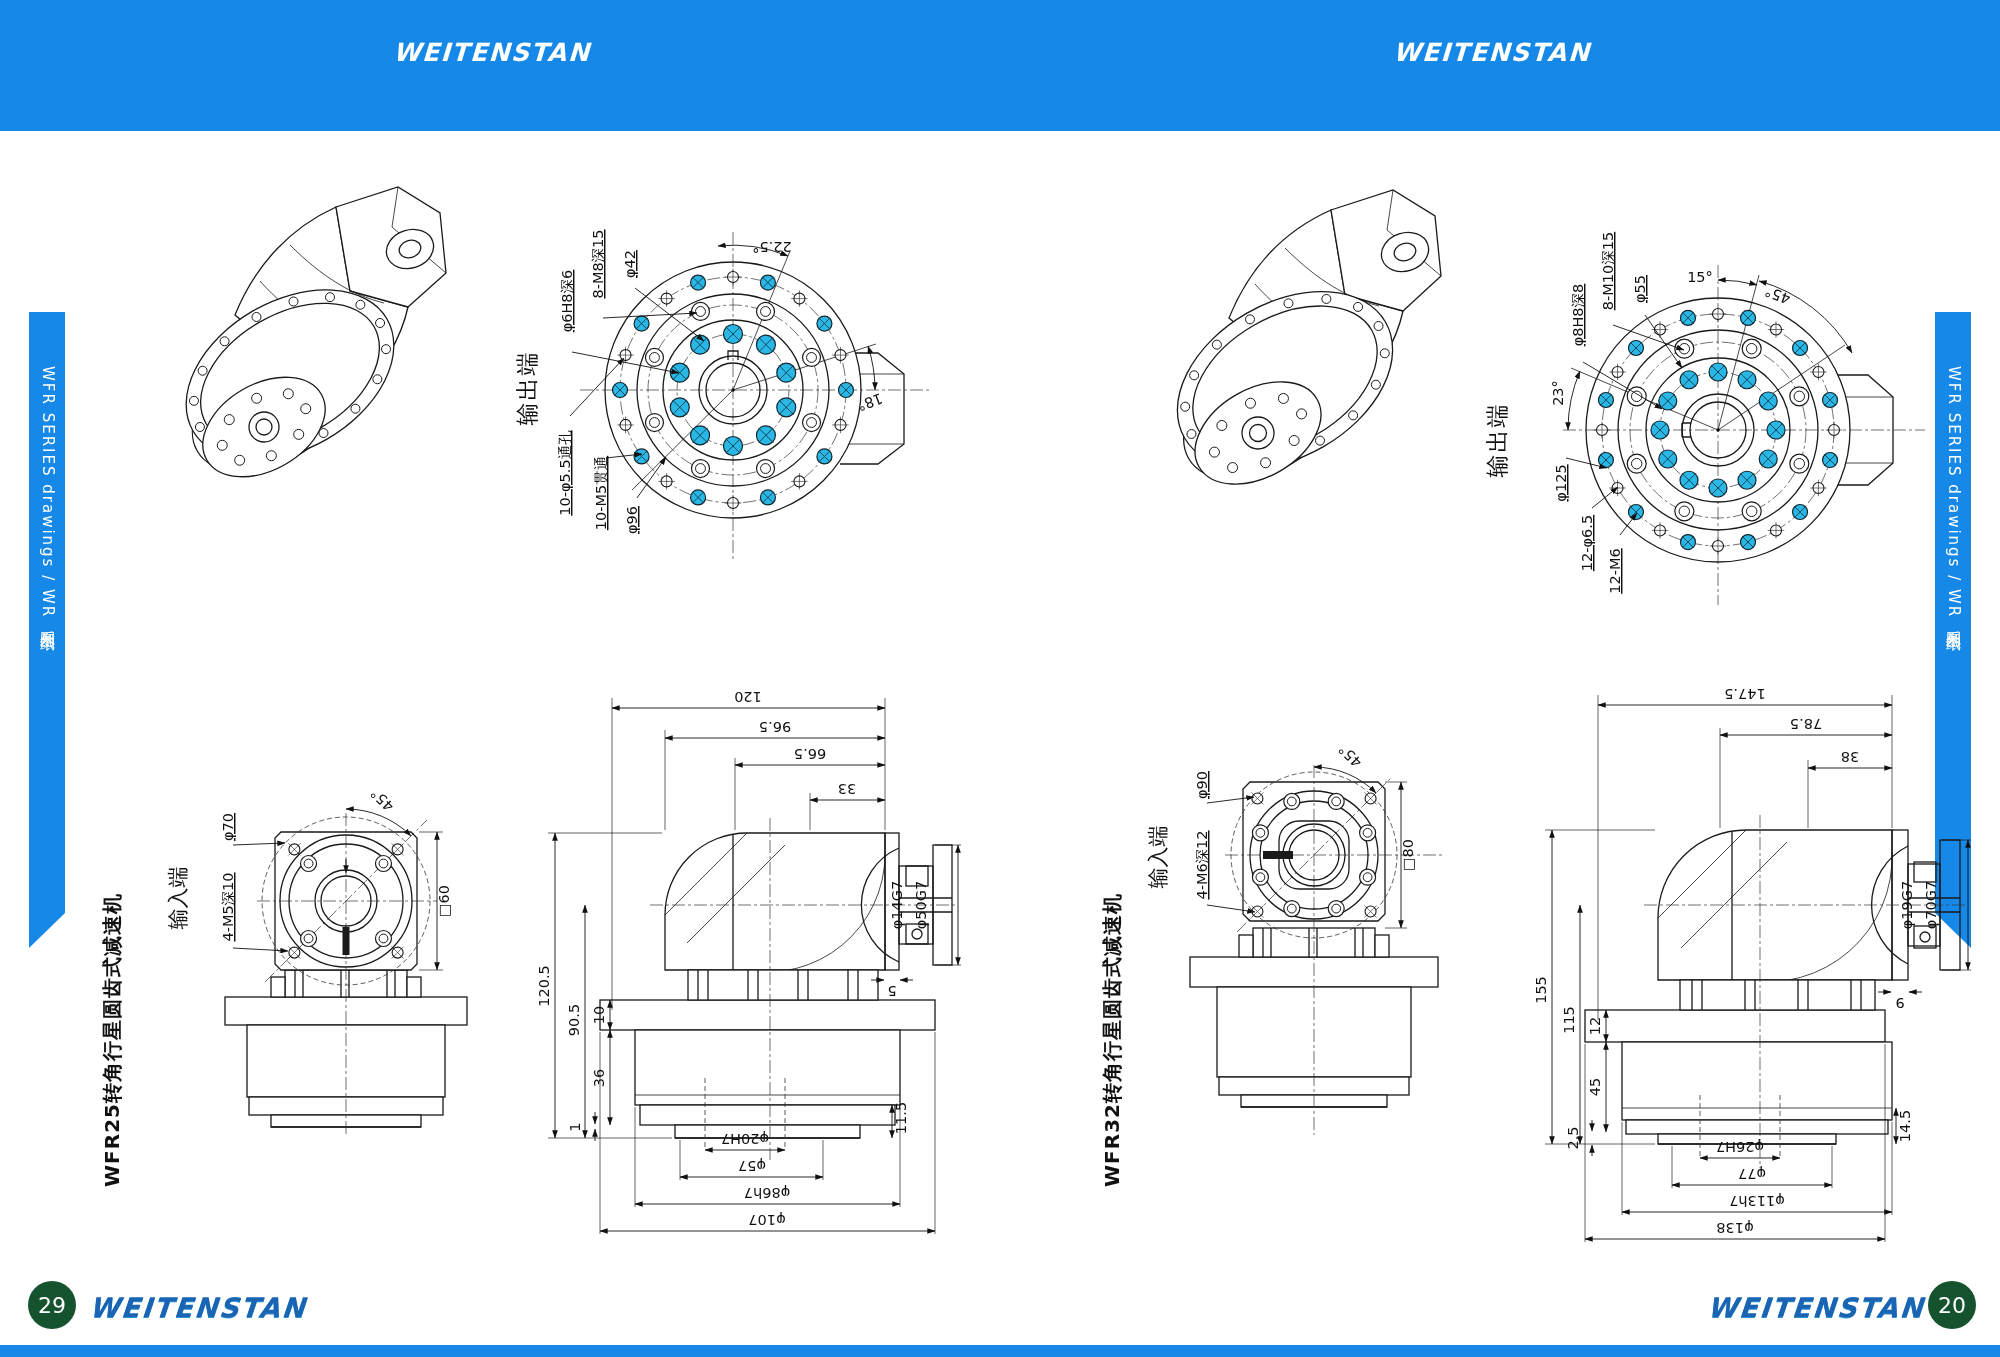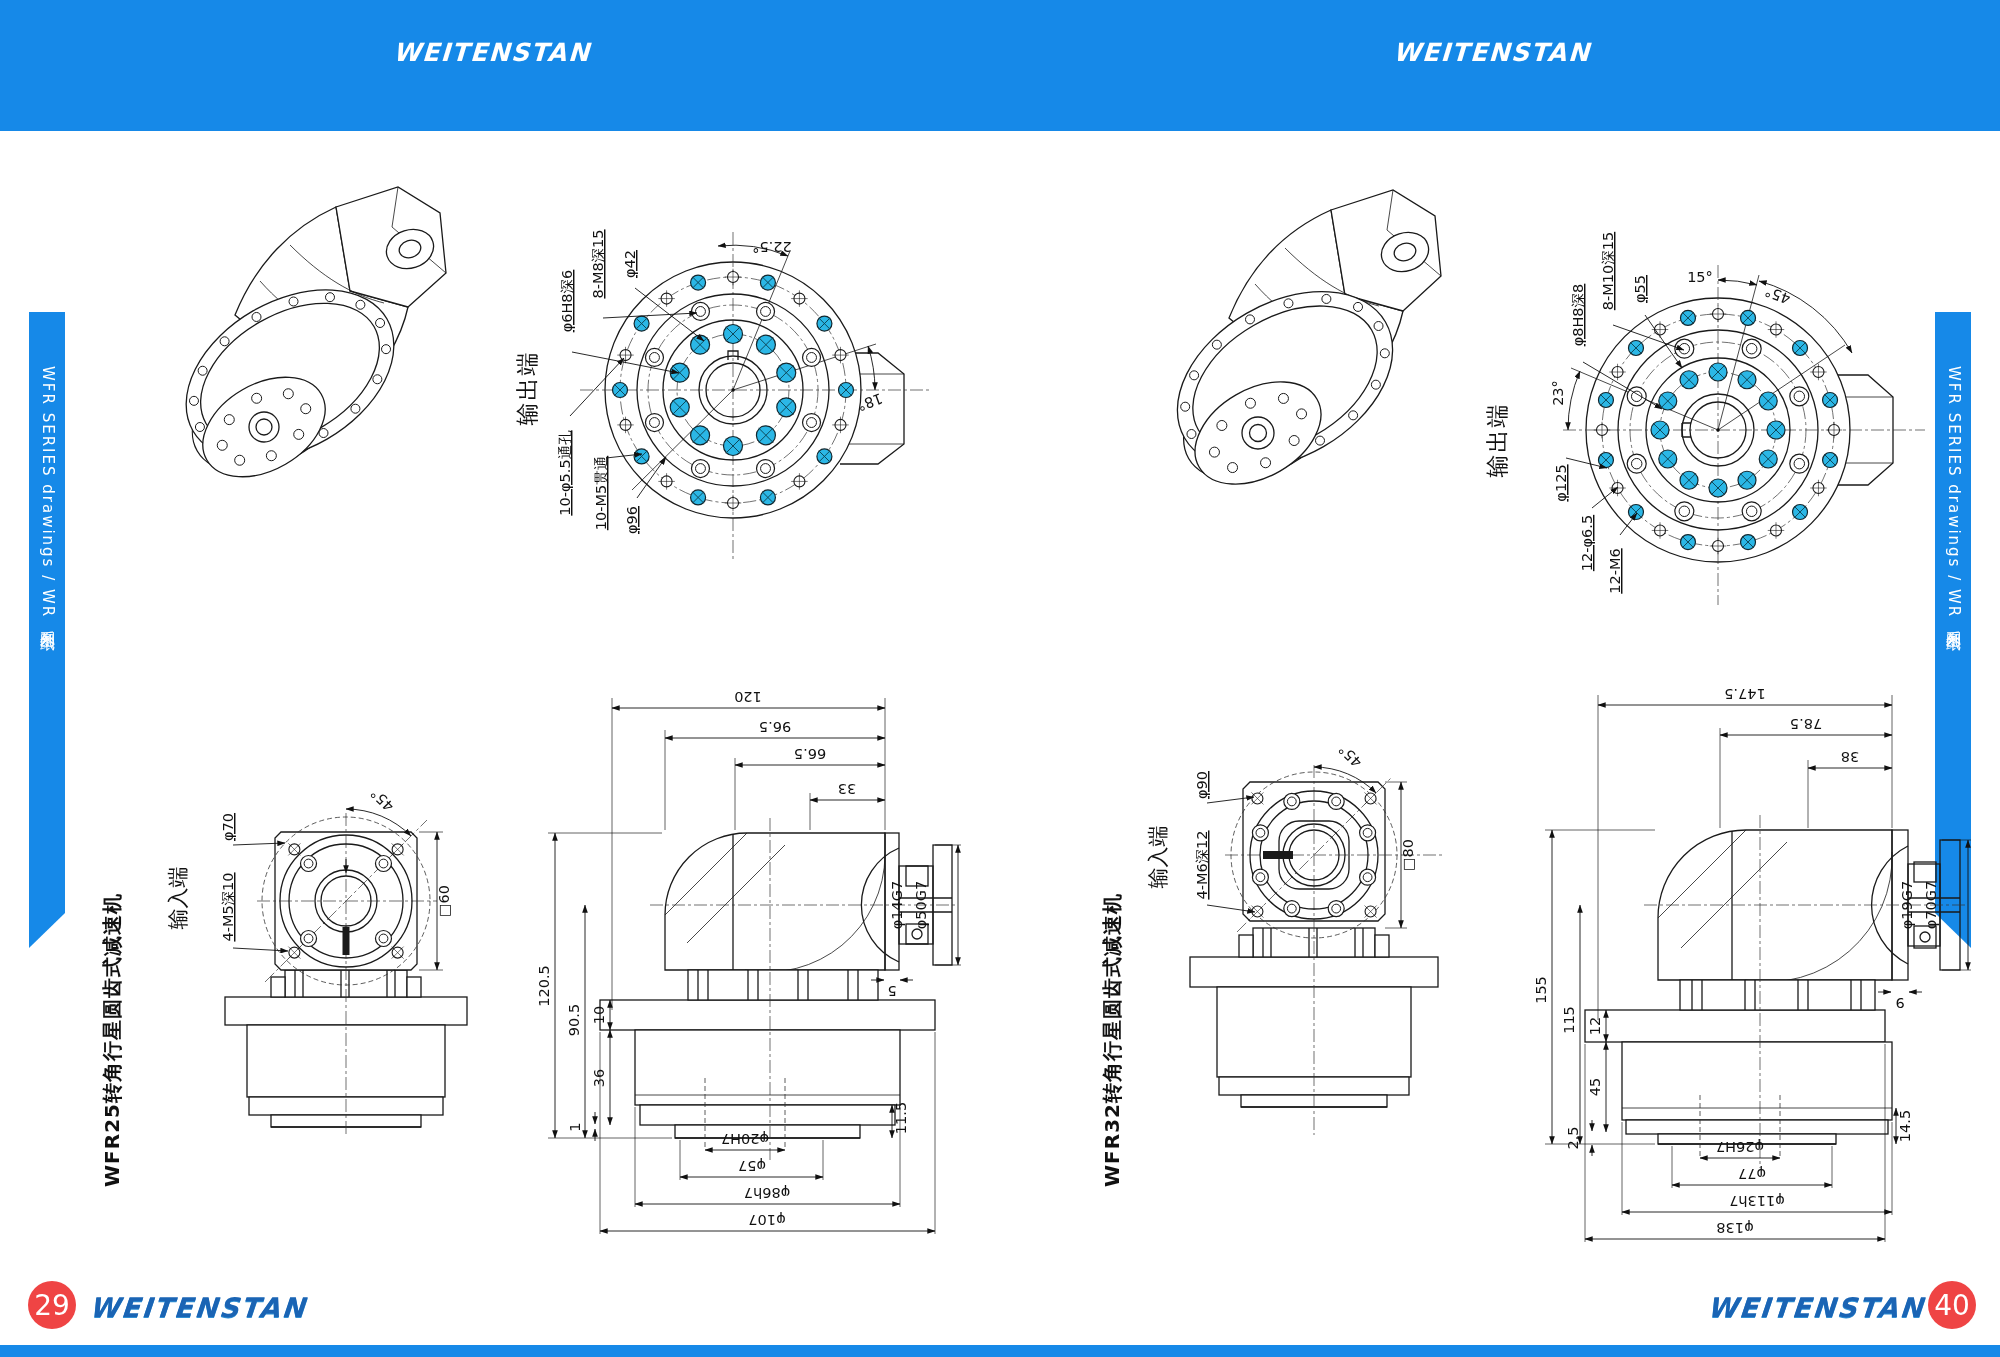--- a/index.html
+++ b/index.html
@@ -14,21 +14,21 @@
           display:flex;justify-content:center;}
   .ribbon.l{left:29px;clip-path:polygon(0 0,100% 0,100% 94.5%,0 100%);}
   .ribbon.r{left:1935px;clip-path:polygon(0 0,100% 0,100% 100%,0 94.5%);}
   .ribbon span{writing-mode:vertical-rl;text-orientation:mixed;color:#fff;font-size:15px;
           letter-spacing:2px;margin-top:54px;white-space:nowrap;}
   .vlabel{position:absolute;width:90px;height:30px;text-align:center;font-size:23px;
           letter-spacing:2px;transform:rotate(-90deg);white-space:nowrap;}
   .vtitle{position:absolute;width:400px;height:28px;text-align:center;font-size:20px;
           font-weight:600;letter-spacing:1px;transform:rotate(-90deg);white-space:nowrap;}
   .fcirc{position:absolute;top:1281px;width:48px;height:48px;border-radius:50%;
-         background:#ef4444;color:#fff;font-size:28px;display:flex;align-items:center;
+         background:#14532d;color:#fff;font-size:22px;display:flex;align-items:center;
          justify-content:center;}
   .flogo{position:absolute;top:1292px;font-size:27px;font-weight:800;font-style:italic;
          letter-spacing:2px;color:#1a64b4;transform:skewX(-8deg);
          text-shadow:0 1px 0 #2f8fd4;}
   svg{position:absolute;overflow:visible;}
   .ln{stroke:#1a1a1a;stroke-width:1.3;fill:none}
   .lnf{stroke:#1a1a1a;stroke-width:1.3;fill:#fff}
   .thin{stroke:#1a1a1a;stroke-width:.8;fill:none}
   .cl{stroke:#333;stroke-width:.7;fill:none;stroke-dasharray:13 3 3 3}
   .dsh{stroke:#333;stroke-width:.8;fill:none;stroke-dasharray:5 3}
@@ -834,16 +834,16 @@
       <text class="d" x="200" y="472" transform="rotate(180 200 467)">φ26H7</text>
       <text class="d" x="212" y="499" transform="rotate(180 212 494)">φ77</text>
       <text class="d" x="217" y="526" transform="rotate(180 217 521)">φ113h7</text>
       <text class="d" x="195" y="553" transform="rotate(180 195 548)">φ138</text>
     </g>
   </svg>
 
   <div class="fcirc" style="left:28px;">29</div>
   <div class="flogo" style="left:92px;">WEITENSTAN</div>
   <div class="flogo" style="left:1710px;">WEITENSTAN</div>
-  <div class="fcirc" style="left:1928px;">40</div>
+  <div class="fcirc" style="left:1928px;">20</div>
   <div class="botbar"></div>
 
 </div>
 
 </body></html>

